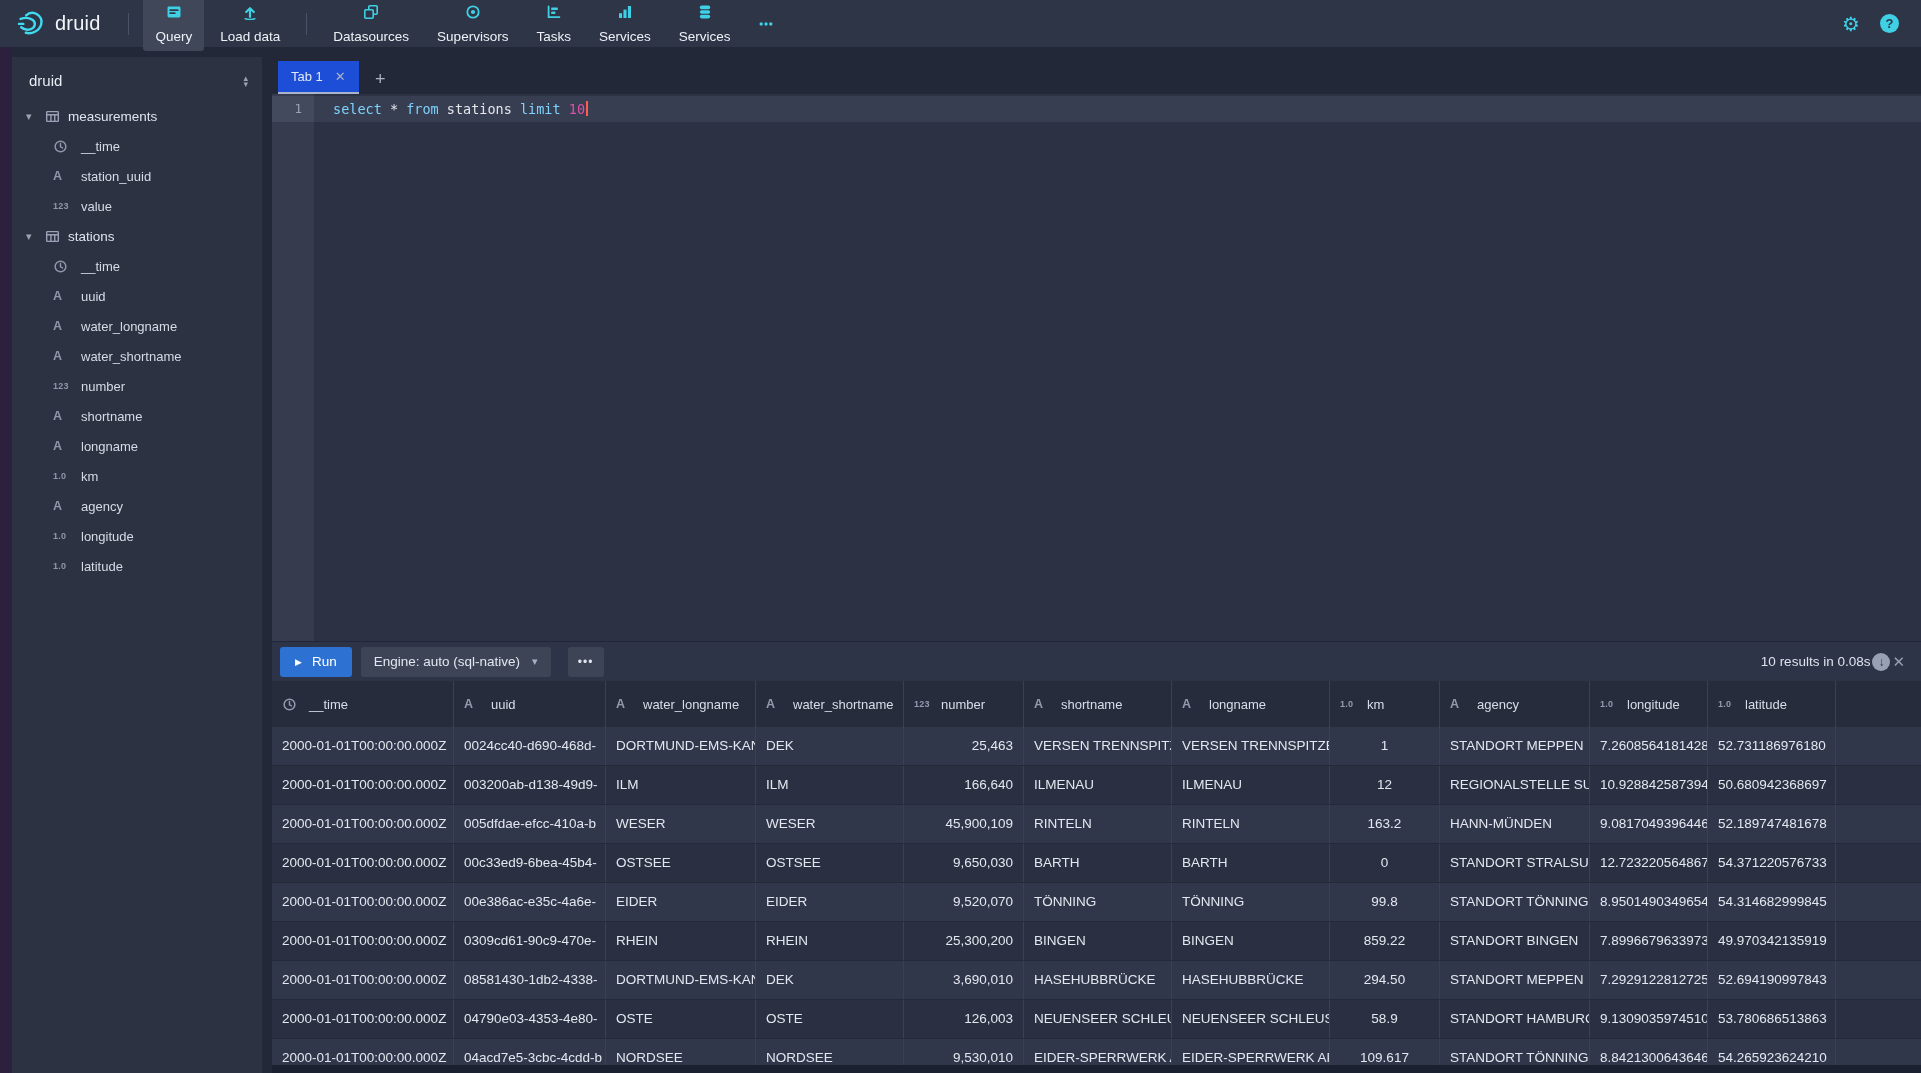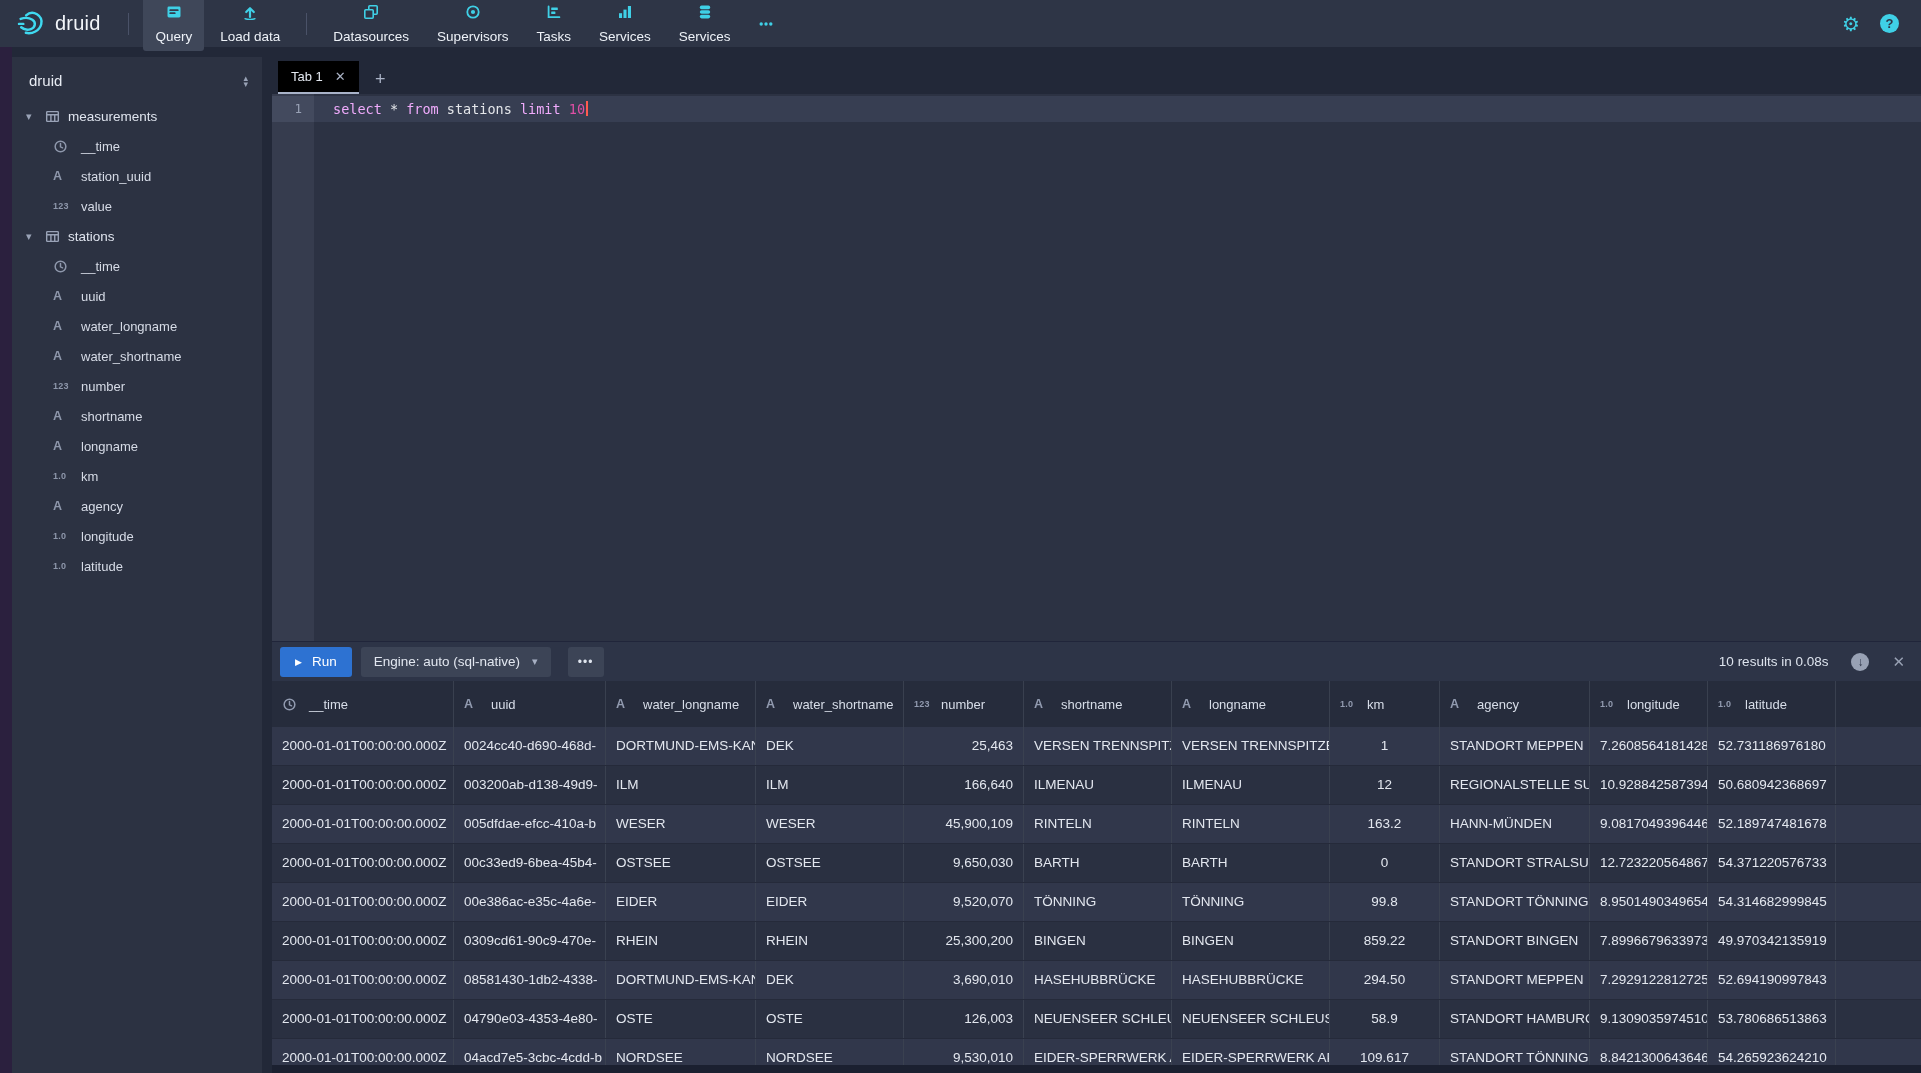--- a/index.html
+++ b/index.html
@@ -29,47 +29,47 @@
   .tree-table{display:flex;align-items:center;height:30px;padding-left:14px;gap:8px;font-size:13.5px;color:#dfe4ee;cursor:pointer;}
   .caret{color:#9aa3b7;font-size:11px;width:11px;}
   .tbl-ic{color:#9aa3b7;display:flex;}
   .tree-col{display:flex;align-items:center;height:30px;padding-left:41px;gap:9px;font-size:13px;color:#d6dbe6;cursor:pointer;}
   .type-ic{color:#8e97ab;min-width:19px;display:flex;align-items:center;}
   .t-string{font-size:12.5px;font-weight:600;}
   .t-num{font-size:9px;font-weight:700;letter-spacing:.3px;}
   
   .main{position:absolute;left:272px;top:47px;right:0;bottom:0;background:#222838;}
   .tab{position:absolute;left:6px;top:14px;height:33px;display:flex;align-items:center;gap:12px;padding:0 13px;
-       background:#000000;border-bottom:2px solid #a9b3c9;color:#e4e9f1;font-size:13px;box-sizing:border-box;cursor:pointer;}
+       background:#1d4ed8;border-bottom:2px solid #a9b3c9;color:#e4e9f1;font-size:13px;box-sizing:border-box;cursor:pointer;}
   .tab-close{color:#aab3c6;font-size:13px;cursor:pointer;}
   .plus-btn{position:absolute;left:103px;top:22px;color:#aab3c6;font-size:18px;cursor:pointer;}
   .editor{position:absolute;top:47px;left:0;right:0;height:547px;background:#2c3243;cursor:text;}
   .gutter{position:absolute;left:0;top:0;bottom:0;width:42px;background:#363c4e;}
   .active-line{position:absolute;left:0;top:2px;height:26px;right:0;background:#373e52;}
   .active-gutter{position:absolute;left:0;top:0;bottom:0;width:42px;background:#434a5e;}
   .line-no{position:absolute;left:0;top:0;width:30px;height:26px;line-height:26px;text-align:right;
            color:#99a2b6;font-size:12.5px;font-family:"DejaVu Sans Mono",monospace;}
   .code-line{position:absolute;left:61px;top:0;height:26px;line-height:26px;white-space:pre;
              font-family:"DejaVu Sans Mono",monospace;font-size:13.5px;}
-  .tok-keyword{color:#f0abfc;}
+  .tok-keyword{color:#7dd3fc;}
   .tok-plain{color:#e4e6ea;}
   .tok-number{color:#df4fa5;}
   .cursor{display:inline-block;width:2px;height:15px;background:#ff5b4f;vertical-align:-2px;margin-left:1px;}
   
   .runbar{position:absolute;left:0;right:0;top:594px;height:40px;background:#2d3447;border-top:1px solid #20253a;
           display:flex;align-items:center;gap:9px;padding:0 8px;box-sizing:border-box;}
   .run-btn{height:30px;background:#2d72d2;border-radius:3px;color:#fff;display:flex;align-items:center;
            gap:10px;padding:0 15px;font-size:13.5px;cursor:pointer;}
   .play{font-size:9px;}
   .engine-btn{height:30px;background:#3c4456;border-radius:3px;color:#e2e7f0;display:flex;align-items:center;
               gap:12px;padding:0 13px;font-size:13.5px;cursor:pointer;}
   .engine-caret{color:#a7b0c3;font-size:11px;}
   .mini-btn{height:30px;min-width:36px;background:#3c4456;border-radius:3px;color:#dfe5ee;display:flex;
             align-items:center;justify-content:center;letter-spacing:1px;font-size:12px;cursor:pointer;margin-left:8px;}
-  .runbar-right{margin-left:auto;display:flex;align-items:center;gap:23px;padding-right:8px;}
+  .runbar-right{margin-left:auto;display:flex;align-items:center;gap:2px;padding-right:8px;}
   .status{color:#dde3ed;font-size:13.5px;}
   .dl{width:18px;height:18px;border-radius:50%;background:#98a1b4;color:#2d3447;display:flex;align-items:center;
       justify-content:center;font-size:12px;font-weight:700;cursor:pointer;}
   .res-close{color:#98a1b4;font-size:15px;cursor:pointer;}
   
   .results{position:absolute;left:0;right:0;top:634px;bottom:0;overflow:hidden;}
   .gridrow{display:grid;grid-template-columns:182px 152px 150px 148px 120px 148px 158px 110px 150px 118px 128px minmax(60px,1fr);}
   .results-header{background:#262c3c;}
   .hcell{height:46px;display:flex;align-items:center;gap:8px;padding:0 10px;border-right:1px solid #39404f;
          color:#d8dee9;font-size:13px;white-space:nowrap;overflow:hidden;cursor:pointer;box-sizing:border-box;}

